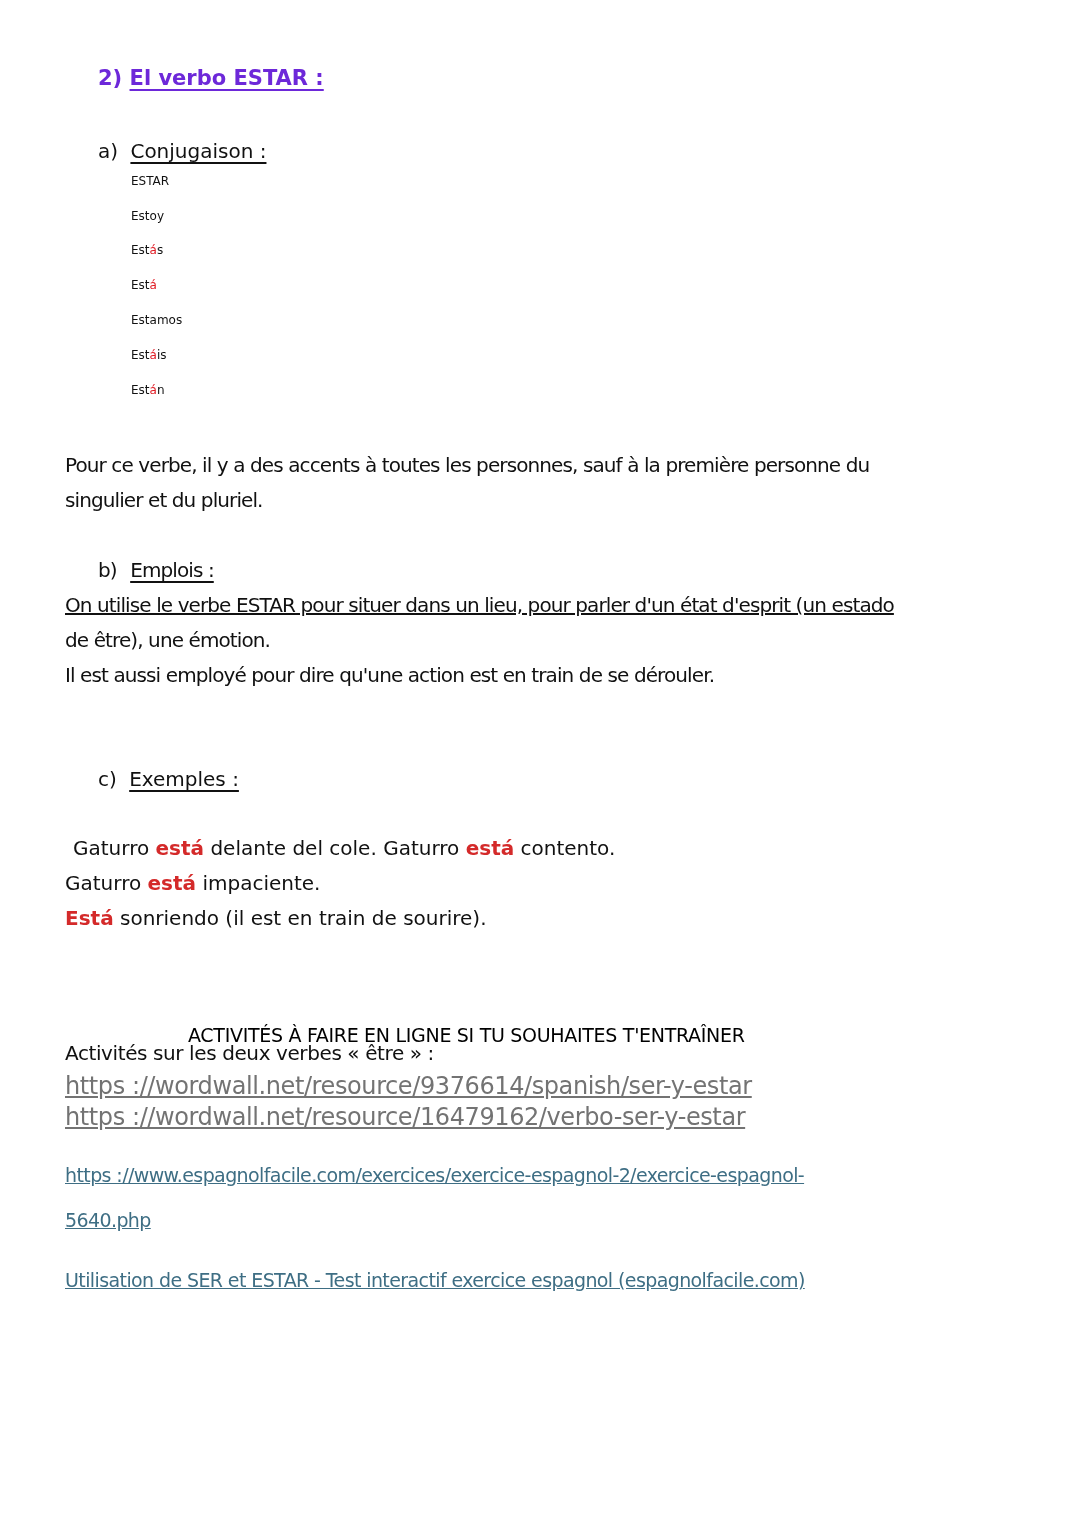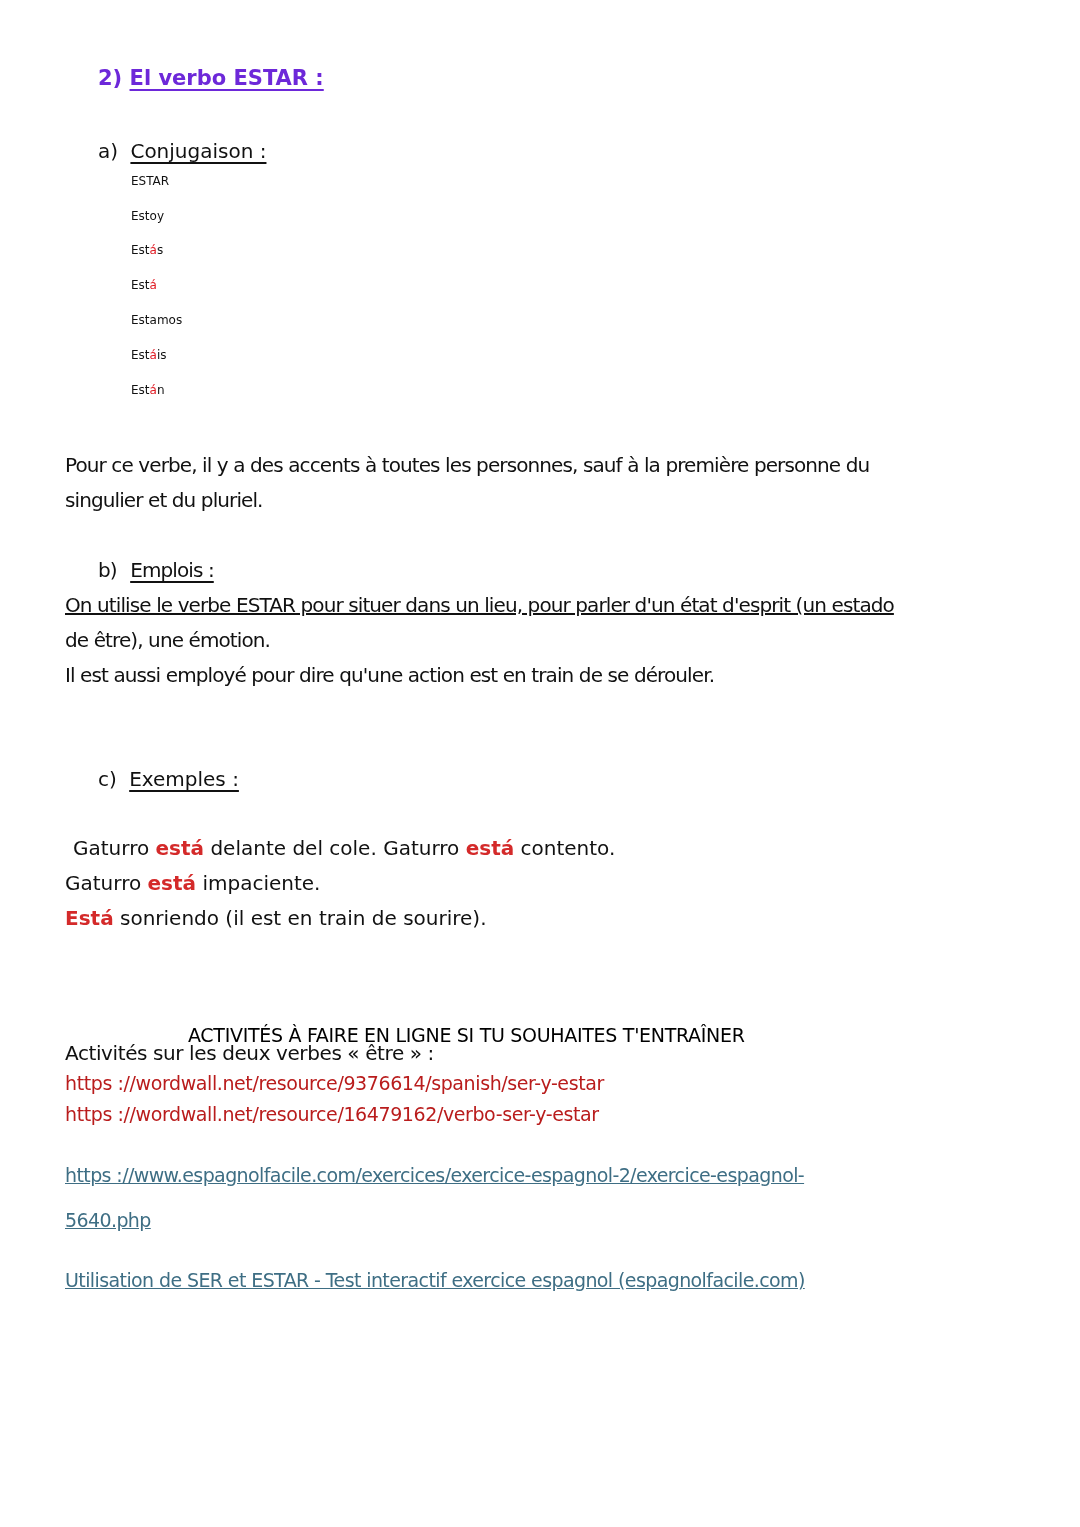--- a/index.html
+++ b/index.html
@@ -12,21 +12,21 @@
   .heading {
     left: 98px; top: 66px; font-size: 21px; font-weight: bold; color: #6d28d9;
   }
   .heading .u { text-decoration: underline; text-underline-offset: 4px; }
   .sub { font-size: 20px; }
   .sub .lbl { text-decoration: underline; text-underline-offset: 4px; }
   .conj { left: 131px; font-size: 12px; }
   .red { color: #e01b24; }
   .redb { color: #d42a2a; font-weight: bold; }
   .green { color: #000000; font-size: 19px; letter-spacing: -0.3px; margin-top: 48px; }
-  .link-blue { color: #b91c1c; font-size: 19px; letter-spacing: -0.4px; }
+  .link-blue { color: #737373; text-decoration: underline; font-size: 24px; letter-spacing: -0.4px; }
   .link-teal { color: #3e6e84; text-decoration: underline; font-size: 19px; letter-spacing: -0.6px; }
 </style>
 </head>
 <body>
 
 <div class="abs heading">
   <span>2)</span>
   <span class="u">El verbo ESTAR :</span>
 </div>
 

